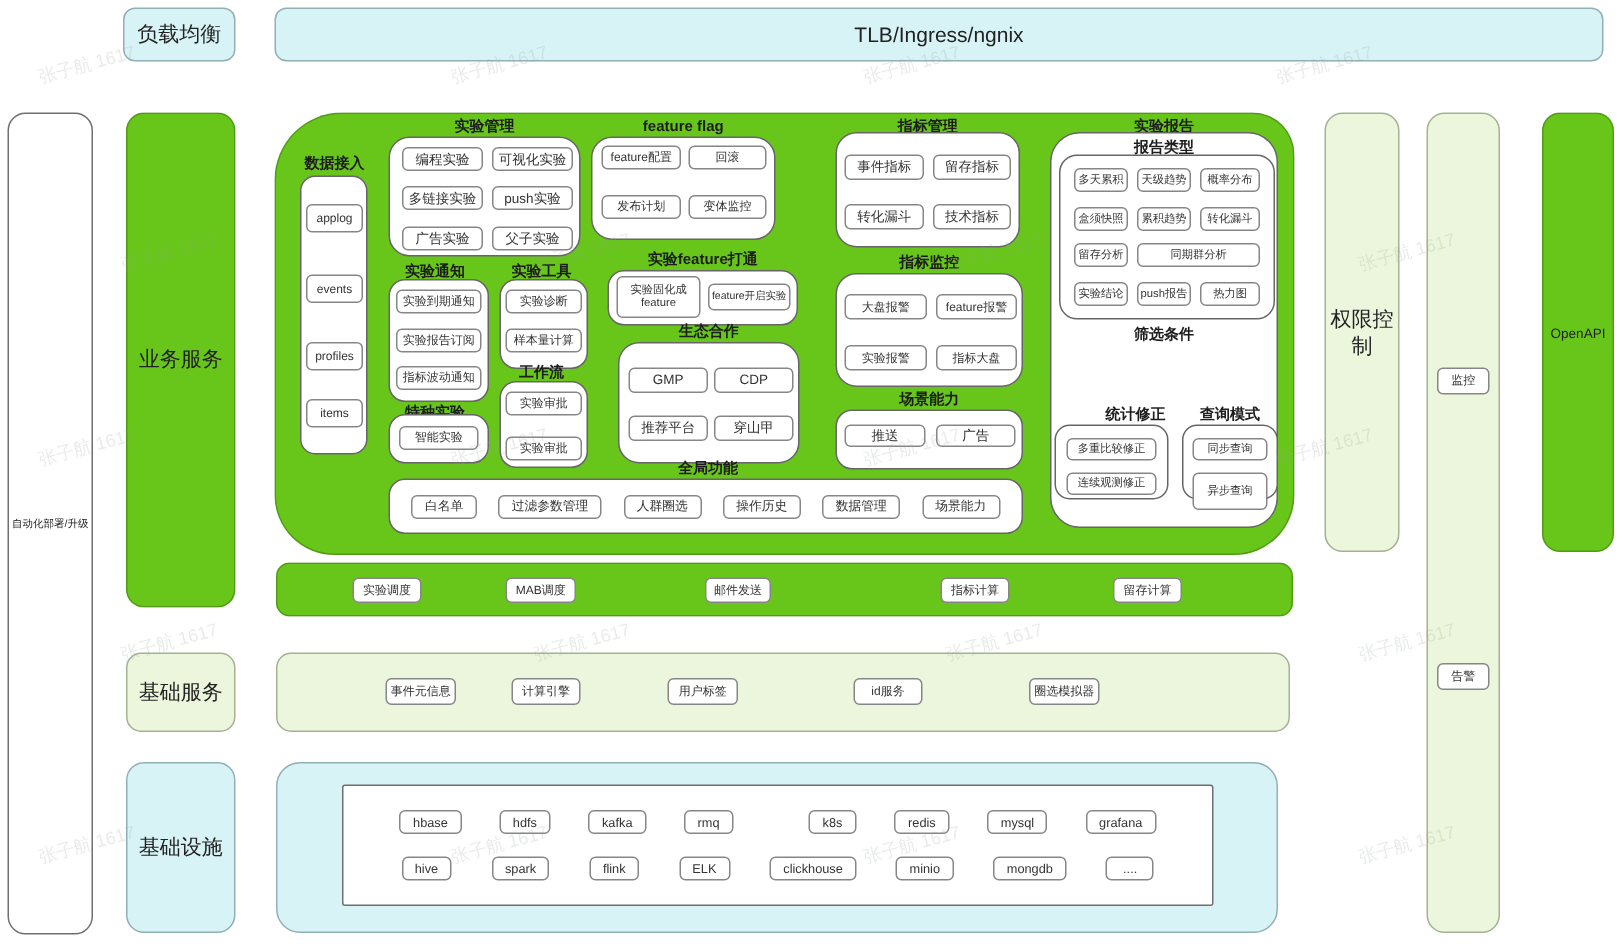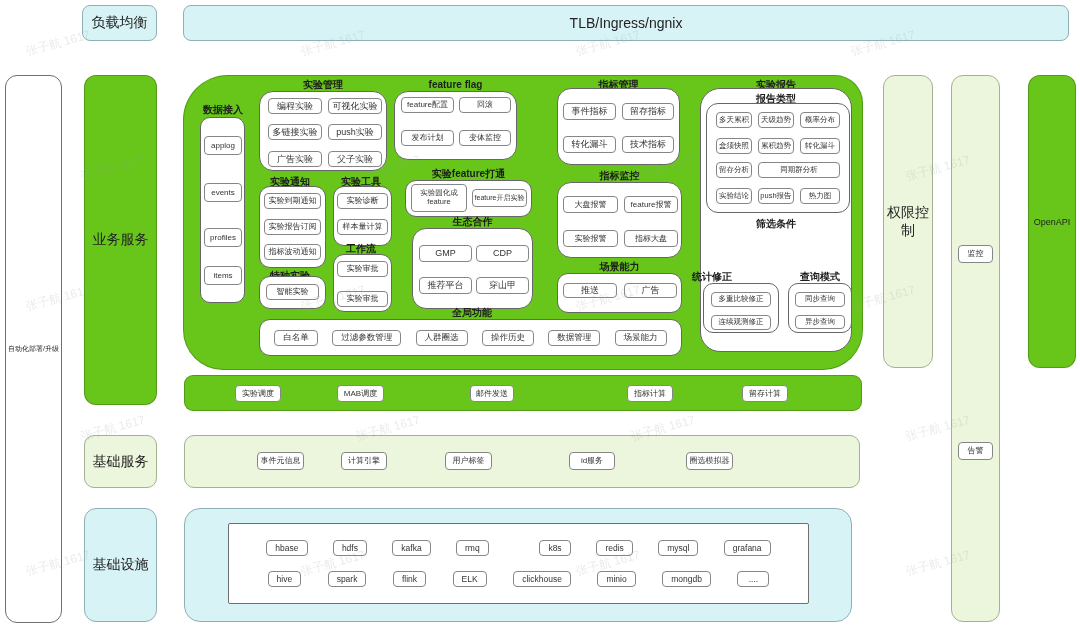--- a/index.html
+++ b/index.html
@@ -147,29 +147,29 @@
   <div class="nd f75" style="left:758px;top:138px;width:36px;height:16px;">累积趋势</div>
   <div class="nd f75" style="left:800px;top:138px;width:40px;height:16px;">转化漏斗</div>
   <div class="nd f75" style="left:716px;top:162px;width:36px;height:16px;">留存分析</div>
   <div class="nd f75" style="left:758px;top:162px;width:82px;height:16px;">同期群分析</div>
   <div class="nd f75" style="left:716px;top:188px;width:36px;height:16px;">实验结论</div>
   <div class="nd f75" style="left:758px;top:188px;width:36px;height:16px;">push报告</div>
   <div class="nd f75" style="left:800px;top:188px;width:40px;height:16px;">热力图</div>
 
   <div class="slb" style="left:700px;top:219px;width:152px;">筛选条件</div>
 
-  <div class="slb" style="left:674px;top:272px;width:76px;">统计修正</div>
+  <div class="slb" style="left:719px;top:272px;width:76px;">统计修正</div>
   <div class="wc" style="left:703px;top:283px;width:76px;height:50px;border-radius:10px;"></div>
   <div class="nd f75" style="left:711px;top:292px;width:60px;height:15px;">多重比较修正</div>
   <div class="nd f75" style="left:711px;top:315px;width:60px;height:15px;">连续观测修正</div>
 
   <div class="slb" style="left:788px;top:272px;width:64px;">查询模式</div>
   <div class="wc" style="left:788px;top:283px;width:64px;height:50px;border-radius:10px;"></div>
   <div class="nd f75" style="left:795px;top:292px;width:50px;height:15px;">同步查询</div>
-  <div class="nd f75" style="left:795px;top:315px;width:50px;height:14px;">异步查询</div>
+  <div class="nd f75" style="left:795px;top:315px;width:50px;height:25px;">异步查询</div>
 
   <div class="abs green" style="left:184px;top:375px;width:678px;height:36px;border-radius:9px;"></div>
   <div class="nd f8" style="left:235px;top:385px;width:46px;height:17px;">实验调度</div>
   <div class="nd f8" style="left:337px;top:385px;width:47px;height:17px;">MAB调度</div>
   <div class="nd f8" style="left:470px;top:385px;width:44px;height:17px;">邮件发送</div>
   <div class="nd f8" style="left:627px;top:385px;width:46px;height:17px;">指标计算</div>
   <div class="nd f8" style="left:742px;top:385px;width:46px;height:17px;">留存计算</div>
 
   <div class="abs pale" style="left:184px;top:435px;width:676px;height:53px;border-radius:10px;"></div>
   <div class="nd f8" style="left:257px;top:452px;width:47px;height:18px;">事件元信息</div>

